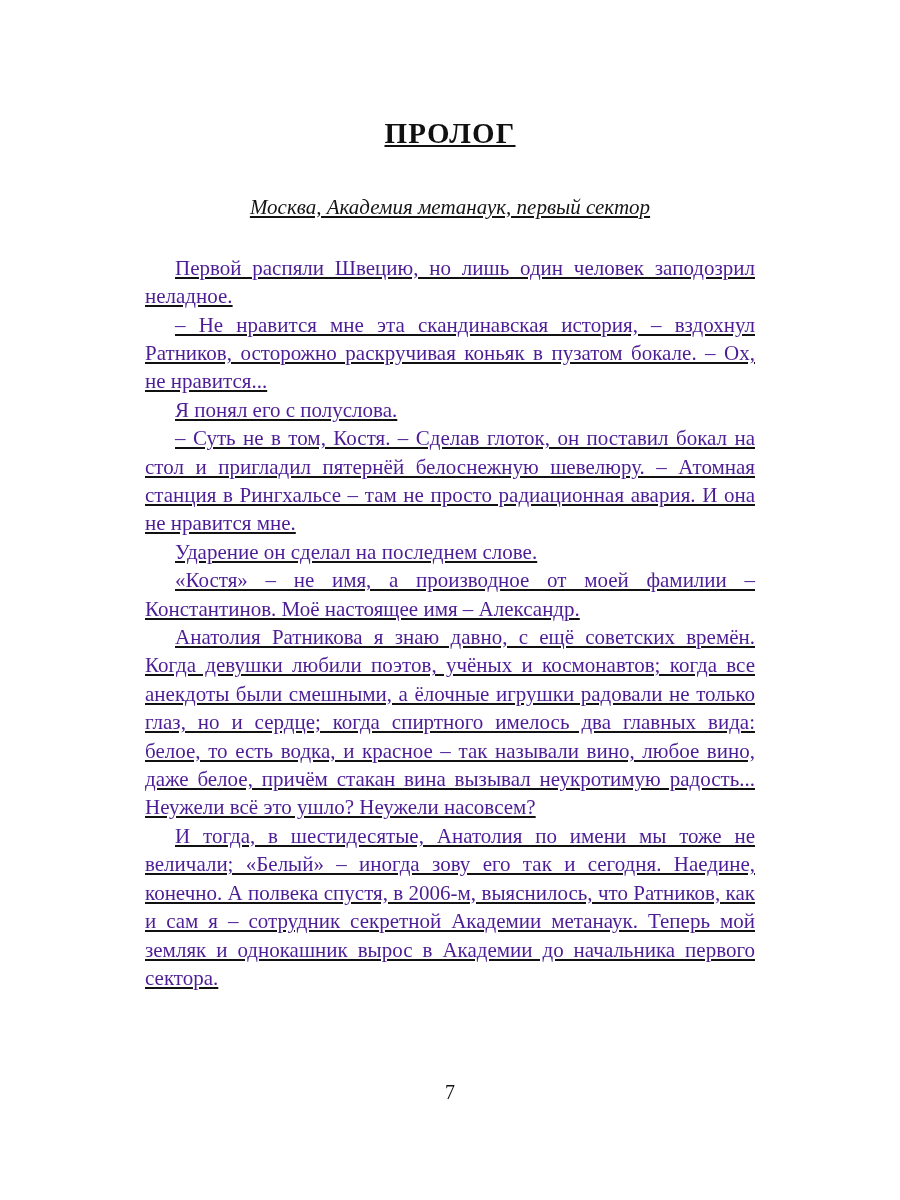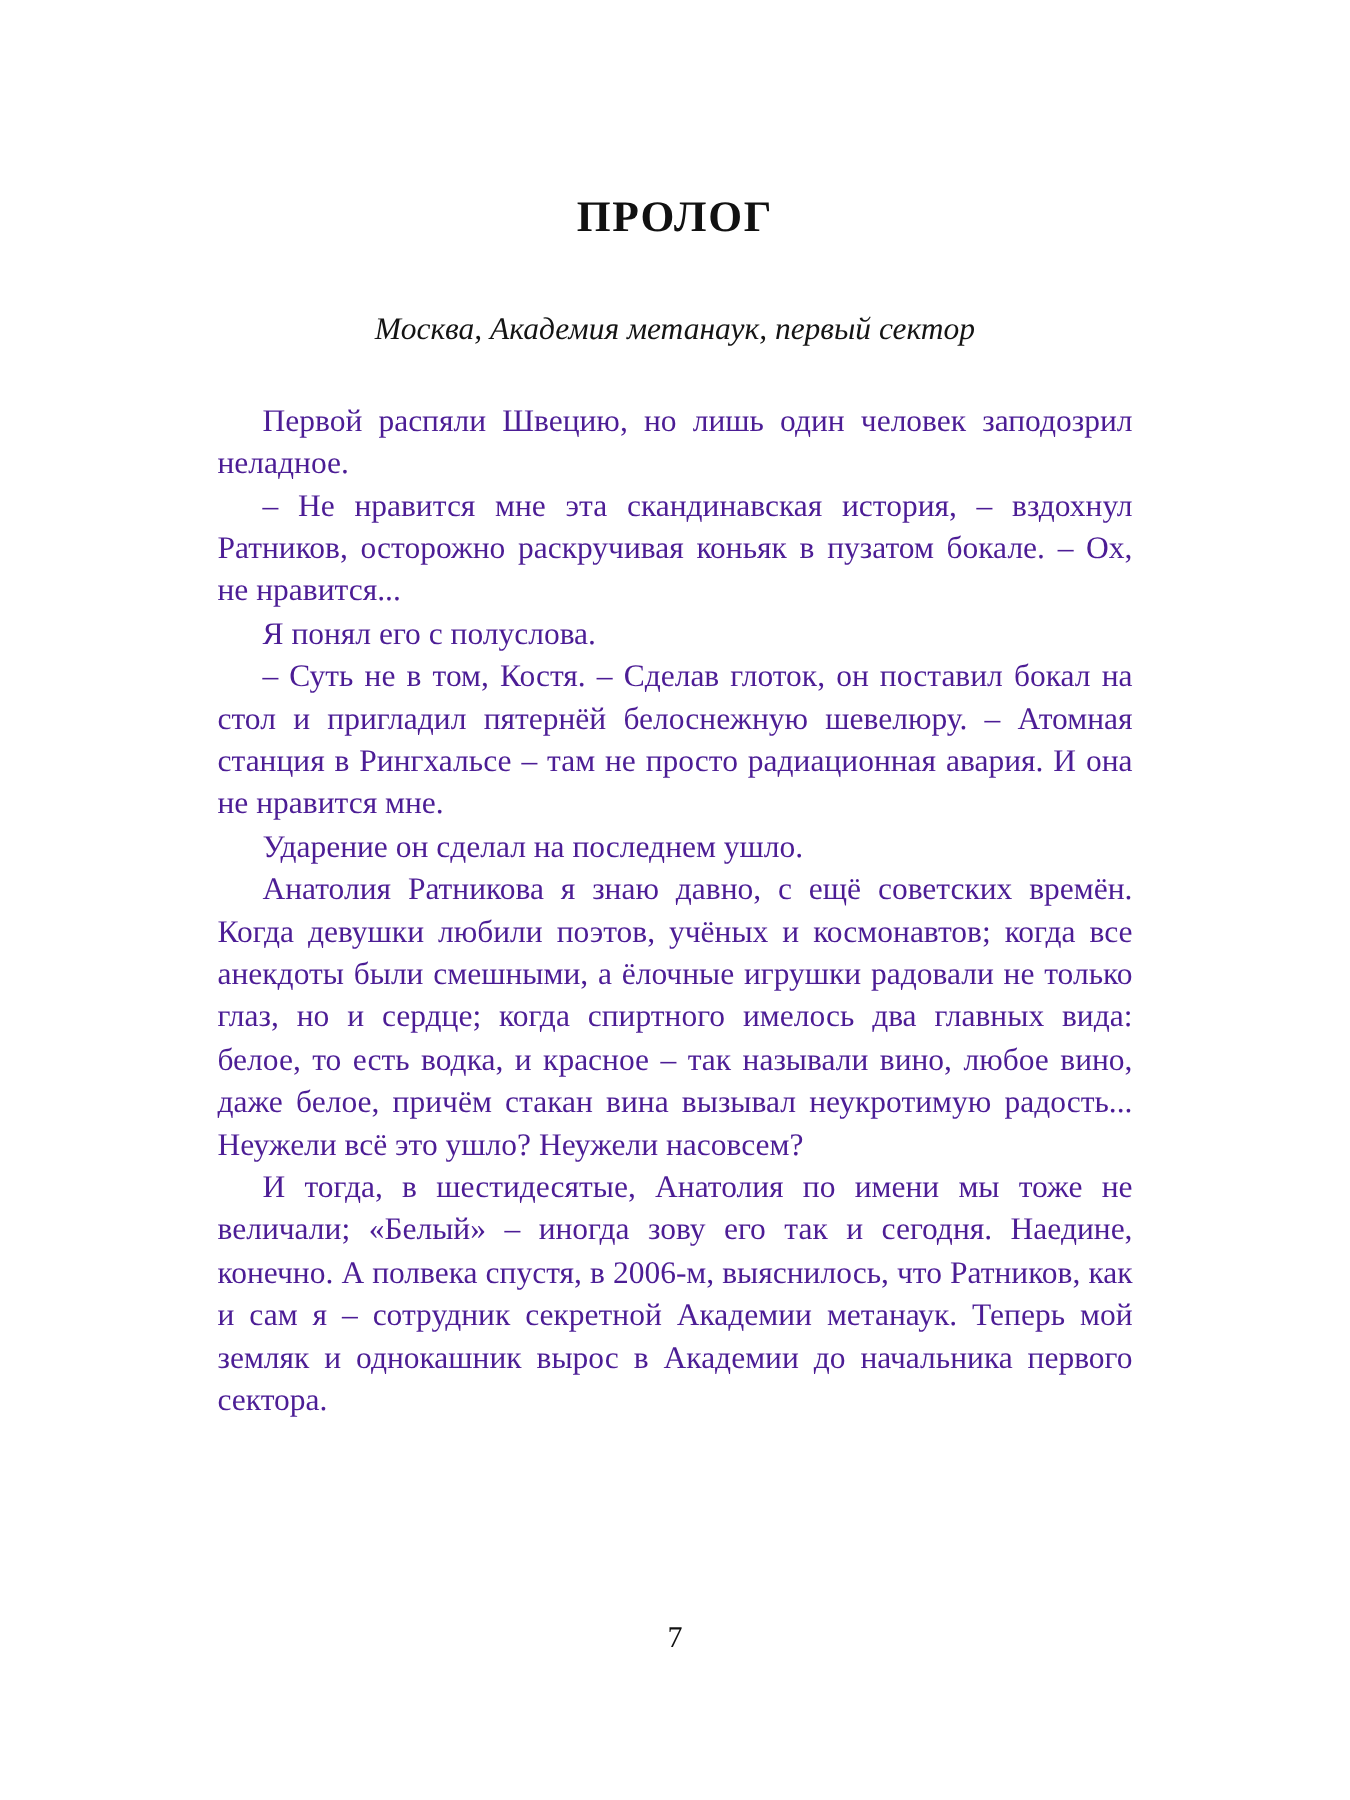--- a/index.html
+++ b/index.html
@@ -22,22 +22,23 @@
     top: 0;
     left: 0;
     width: 900px;
     height: 1200px;
     background: #ffffff;
   }
 
   .content-column {
     position: absolute;
     left: 145px;
-    top: 12px;
+    top: 0;
     width: 610px;
+    text-decoration: underline;
   }
 
   .chapter-title {
     margin: 0;
     padding-top: 118px;
     text-align: center;
     font-size: 29px;
     font-weight: bold;
     letter-spacing: 1.2px;
     line-height: 1.1;
@@ -94,21 +95,22 @@
 
     <div class="epigraph">
       <span class="epigraph-line">Москва, Академия метанаук, первый сектор</span>
     </div>
 
     <div class="body-text" id="body-text">
         <p class="para">Первой распяли Швецию, но лишь один человек заподо­зрил неладное.</p>
         <p class="para">– Не нравится мне эта скандинавская история, – вздох­нул Ратников, осторожно раскручивая коньяк в пузатом бо­кале. – Ох, не нравится...</p>
         <p class="para">Я понял его с полуслова.</p>
         <p class="para">– Суть не в том, Костя. – Сделав глоток, он поставил бо­кал на стол и пригладил пятернёй белоснежную шевелю­ру. – Атомная станция в Рингхальсе – там не просто радиа­ционная авария. И она не нравится мне.</p>
-        <p class="para">Ударение он сделал на последнем ушло.</p>
+        <p class="para">Ударение он сделал на последнем слове.</p>
+        <p class="para">«Костя» – не имя, а производное от моей фамилии – Константинов. Моё настоящее имя – Александр.</p>
         <p class="para">Анатолия Ратникова я знаю давно, с ещё советских времён. Когда девушки любили поэтов, учёных и космонавтов; когда все анекдоты были смешными, а ёлочные игрушки радовали не только глаз, но и сердце; когда спиртного имелось два глав­ных вида: белое, то есть водка, и красное – так называли вино, любое вино, даже белое, причём стакан вина вызывал неукро­тимую радость... Неужели всё это ушло? Неужели насовсем?</p>
         <p class="para">И тогда, в шестидесятые, Анатолия по имени мы тоже не величали; «Белый» – иногда зову его так и сегодня. Нае­дине, конечно. А полвека спустя, в 2006-м, выяснилось, что Ратников, как и сам я – сотрудник секретной Академии ме­танаук. Теперь мой земляк и однокашник вырос в Академии до начальника первого сектора.</p>
       </div>
 
   </div>
 
   <div class="page-number">7</div>
 
 </div>
 

